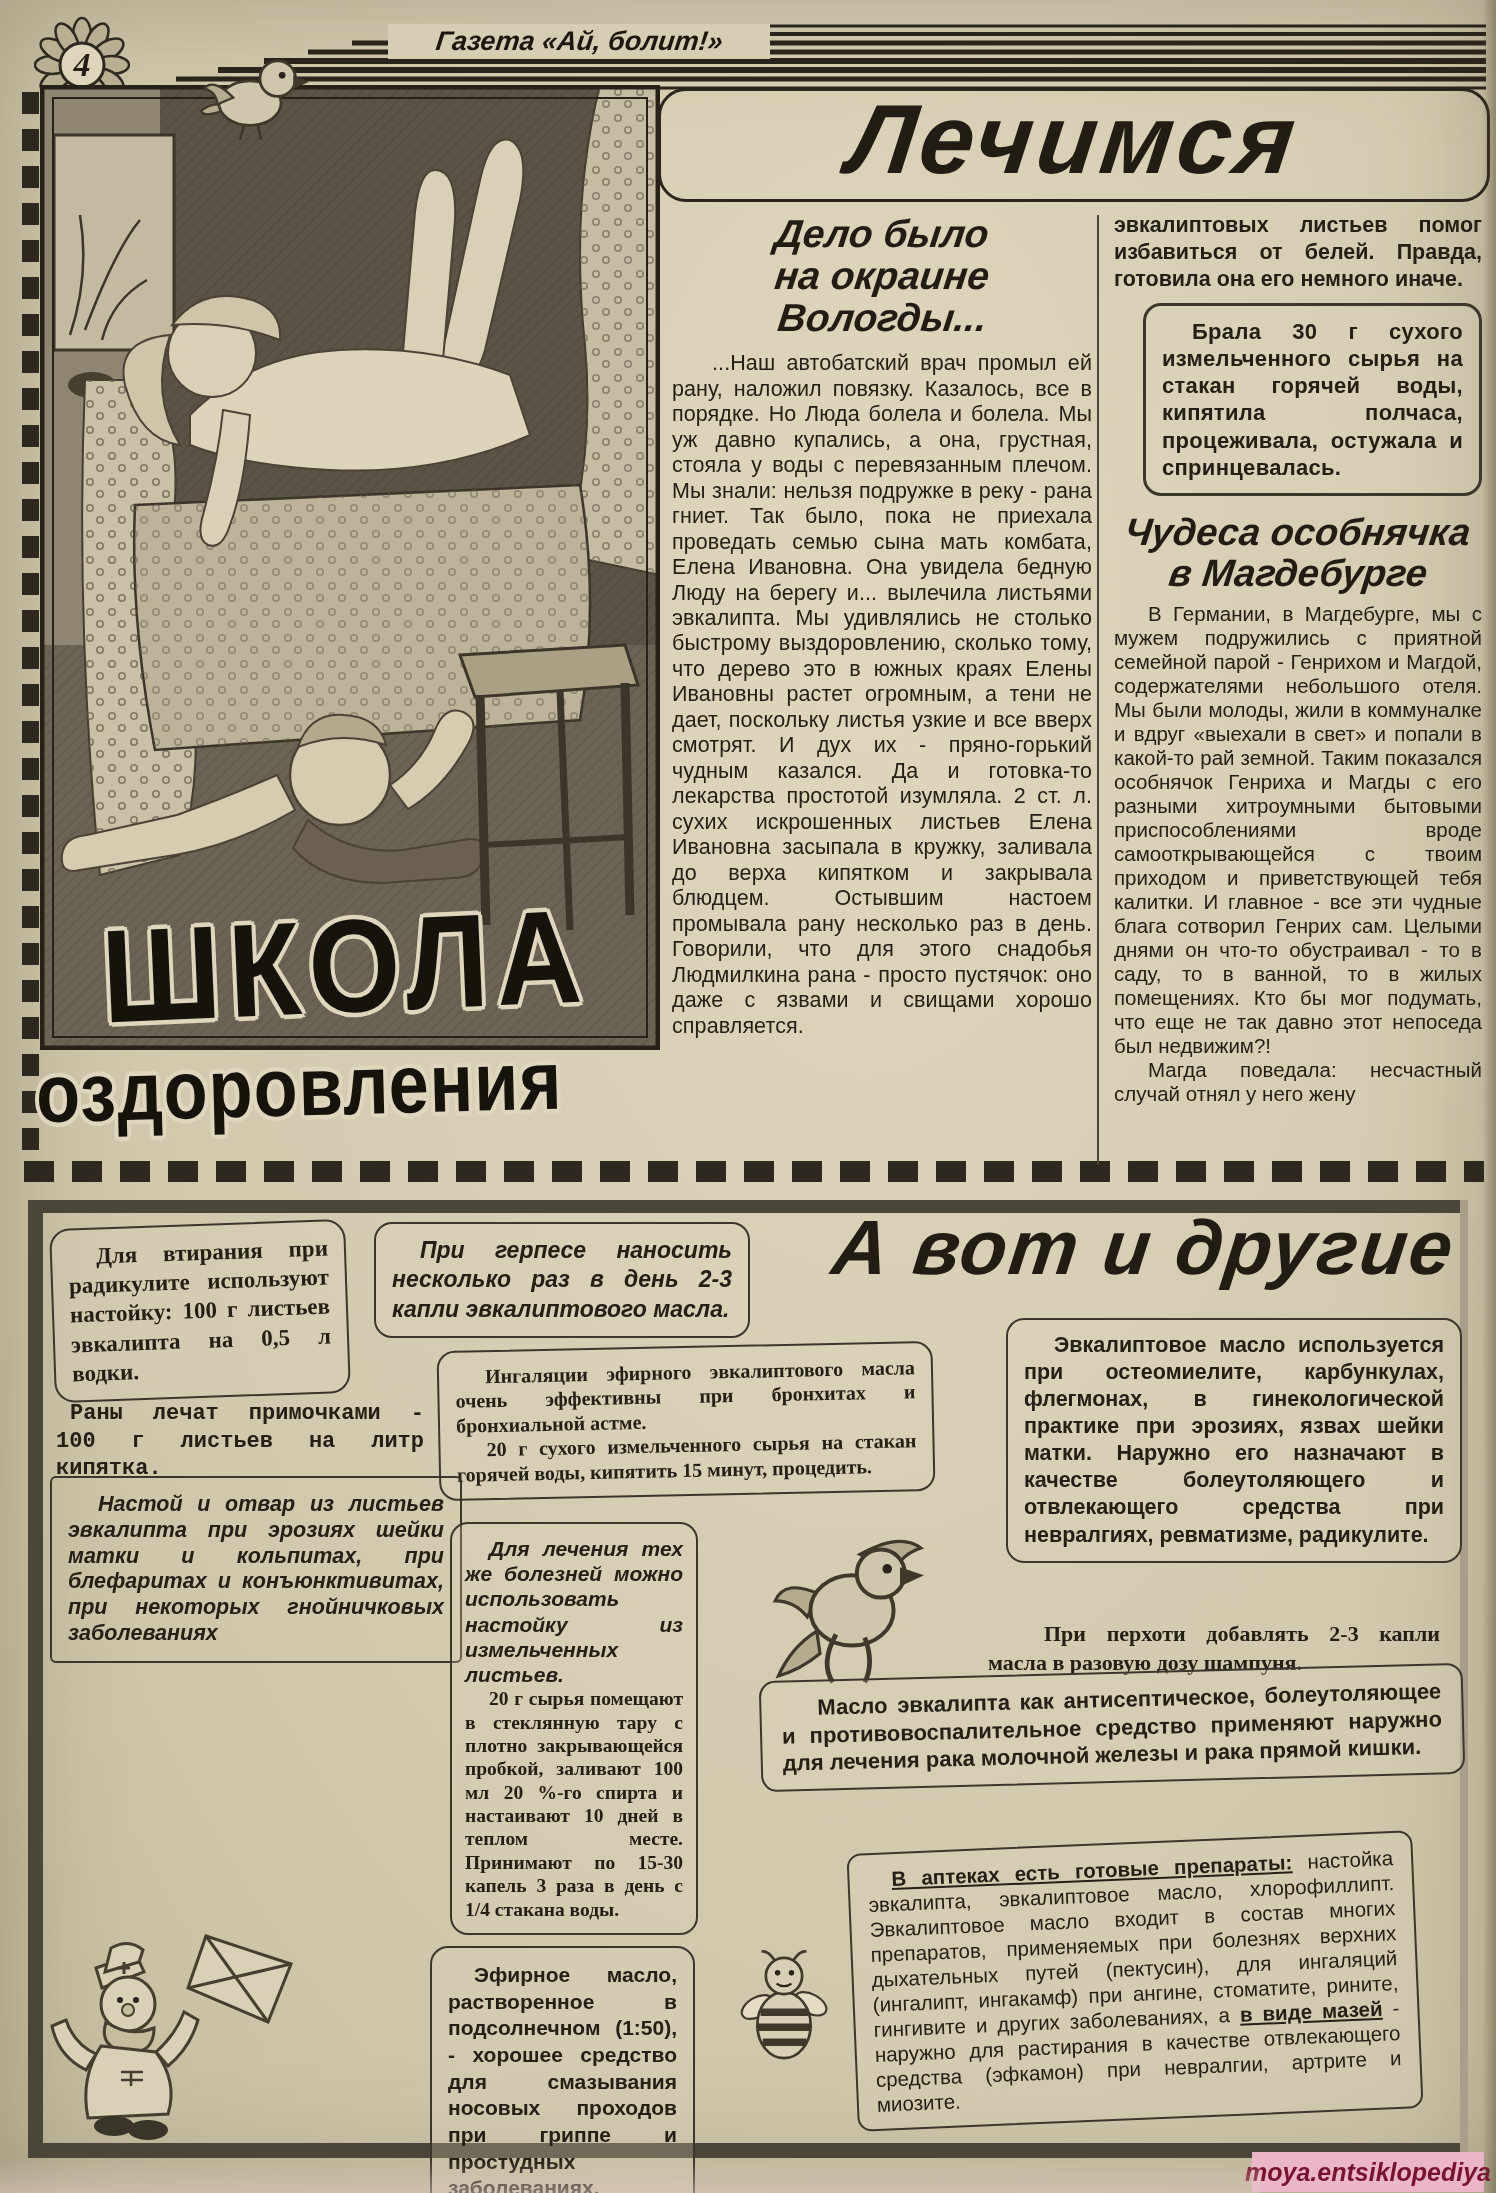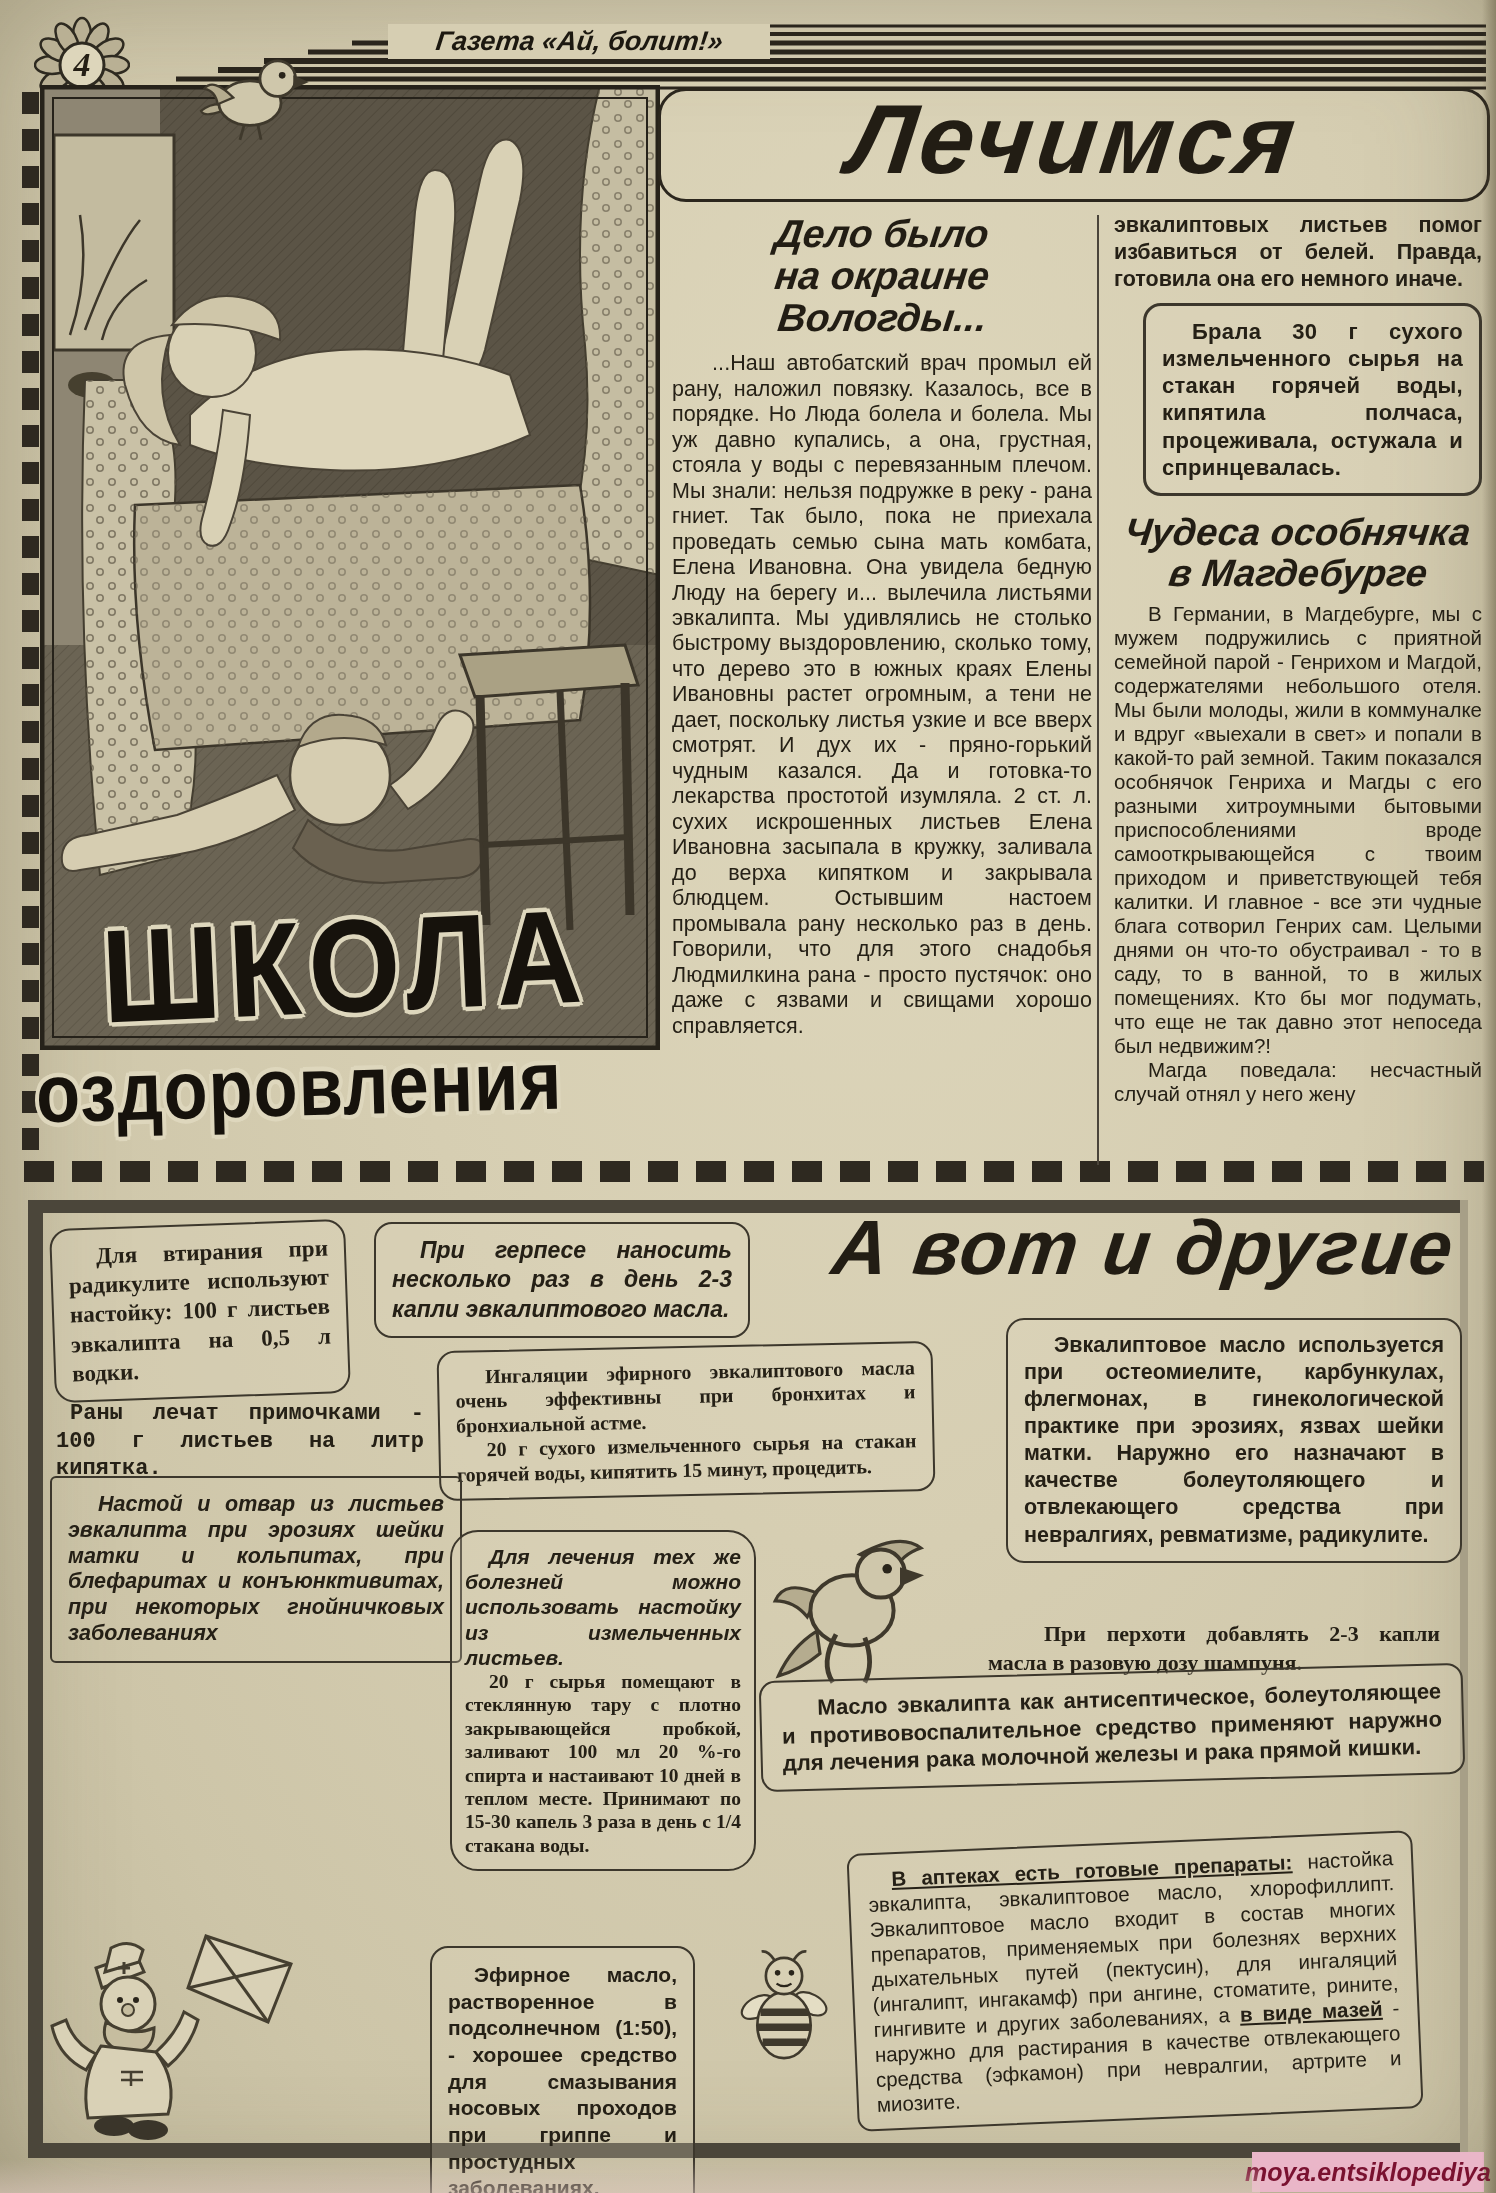--- a/index.html
+++ b/index.html
@@ -234,21 +234,21 @@
   </div>
 
   <div class="abs" style="left:56px; top:1400px; width:368px;font-family:Liberation Mono, monospace;">
     <p class="j" style="font-weight:bold; font-size:22px; line-height:1.25; text-indent:14px;">Раны лечат примочками - 100 г листьев на литр кипятка.</p>
   </div>
 
   <div class="abs" style="left:50px; top:1476px; width:412px; border:2.5px solid #3c372c; border-radius:6px; padding:14px 16px; box-sizing:border-box;">
     <p class="j" style="font-style:italic; font-weight:bold; font-size:21.5px; line-height:1.2; text-indent:30px;">Настой и отвар из листьев эвкалипта при эрозиях шейки матки и кольпитах, при блефаритах и конъюнктивитах, при некоторых гнойничковых заболеваниях</p>
   </div>
 
-  <div class="abs box" style="left:450px; top:1522px; width:306px; border-radius:28px; padding:12px 13px;margin-top:8px;">
+  <div class="abs box" style="left:450px; top:1522px; width:248px; border-radius:18px; padding:12px 13px;">
     <p class="j" style="font-style:italic; font-weight:bold; font-size:21px; line-height:1.2; text-indent:24px;">Для лечения тех же болезней можно использовать настойку из измельченных листьев.</p>
     <p class="j serifb" style="font-size:19.5px; line-height:1.2; text-indent:24px;">20 г сырья помещают в стеклянную тару с плотно закрывающейся пробкой, заливают 100 мл 20 %-го спирта и настаивают 10 дней в теплом месте. Принимают по 15-30 капель 3 раза в день с 1/4 стакана воды.</p>
   </div>
 
   <svg class="abs" style="left:772px; top:1522px;" width="160" height="180" viewBox="0 0 100 112">
     <path d="M55 20 q25 -14 38 -4 q-12 4 -16 14z" fill="#b5ac8f" stroke="#3f392c" stroke-width="2"></path>
     <path d="M30 45 q-22 -10 -28 4 q12 0 20 10z" fill="#b5ac8f" stroke="#3f392c" stroke-width="2"></path>
     <ellipse cx="50" cy="55" rx="26" ry="22" fill="#cfc7ab" stroke="#3f392c" stroke-width="2.5"></ellipse>
     <circle cx="68" cy="32" r="15" fill="#cfc7ab" stroke="#3f392c" stroke-width="2.5"></circle>
     <polygon points="80,28 95,33 80,40" fill="#3f392c"></polygon>

